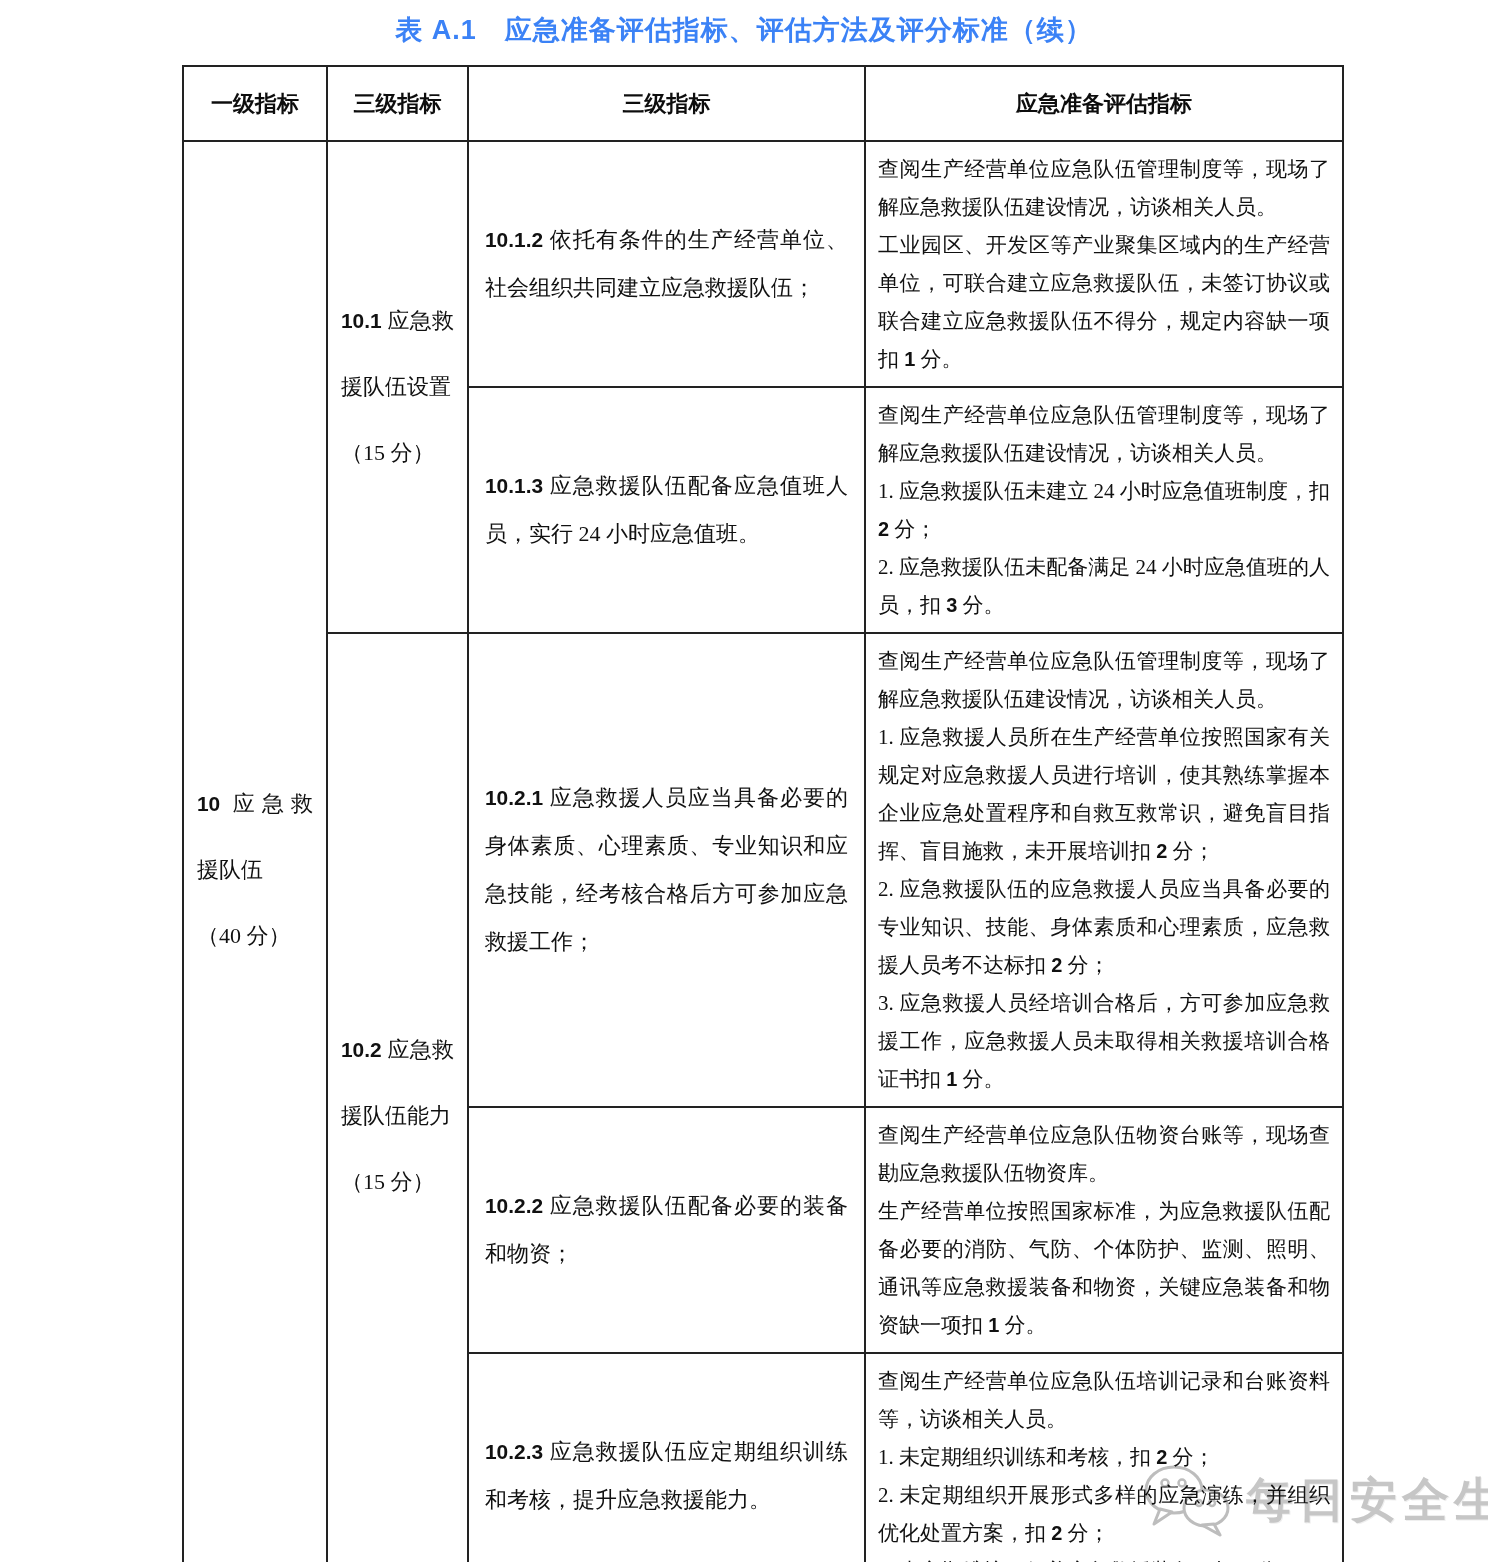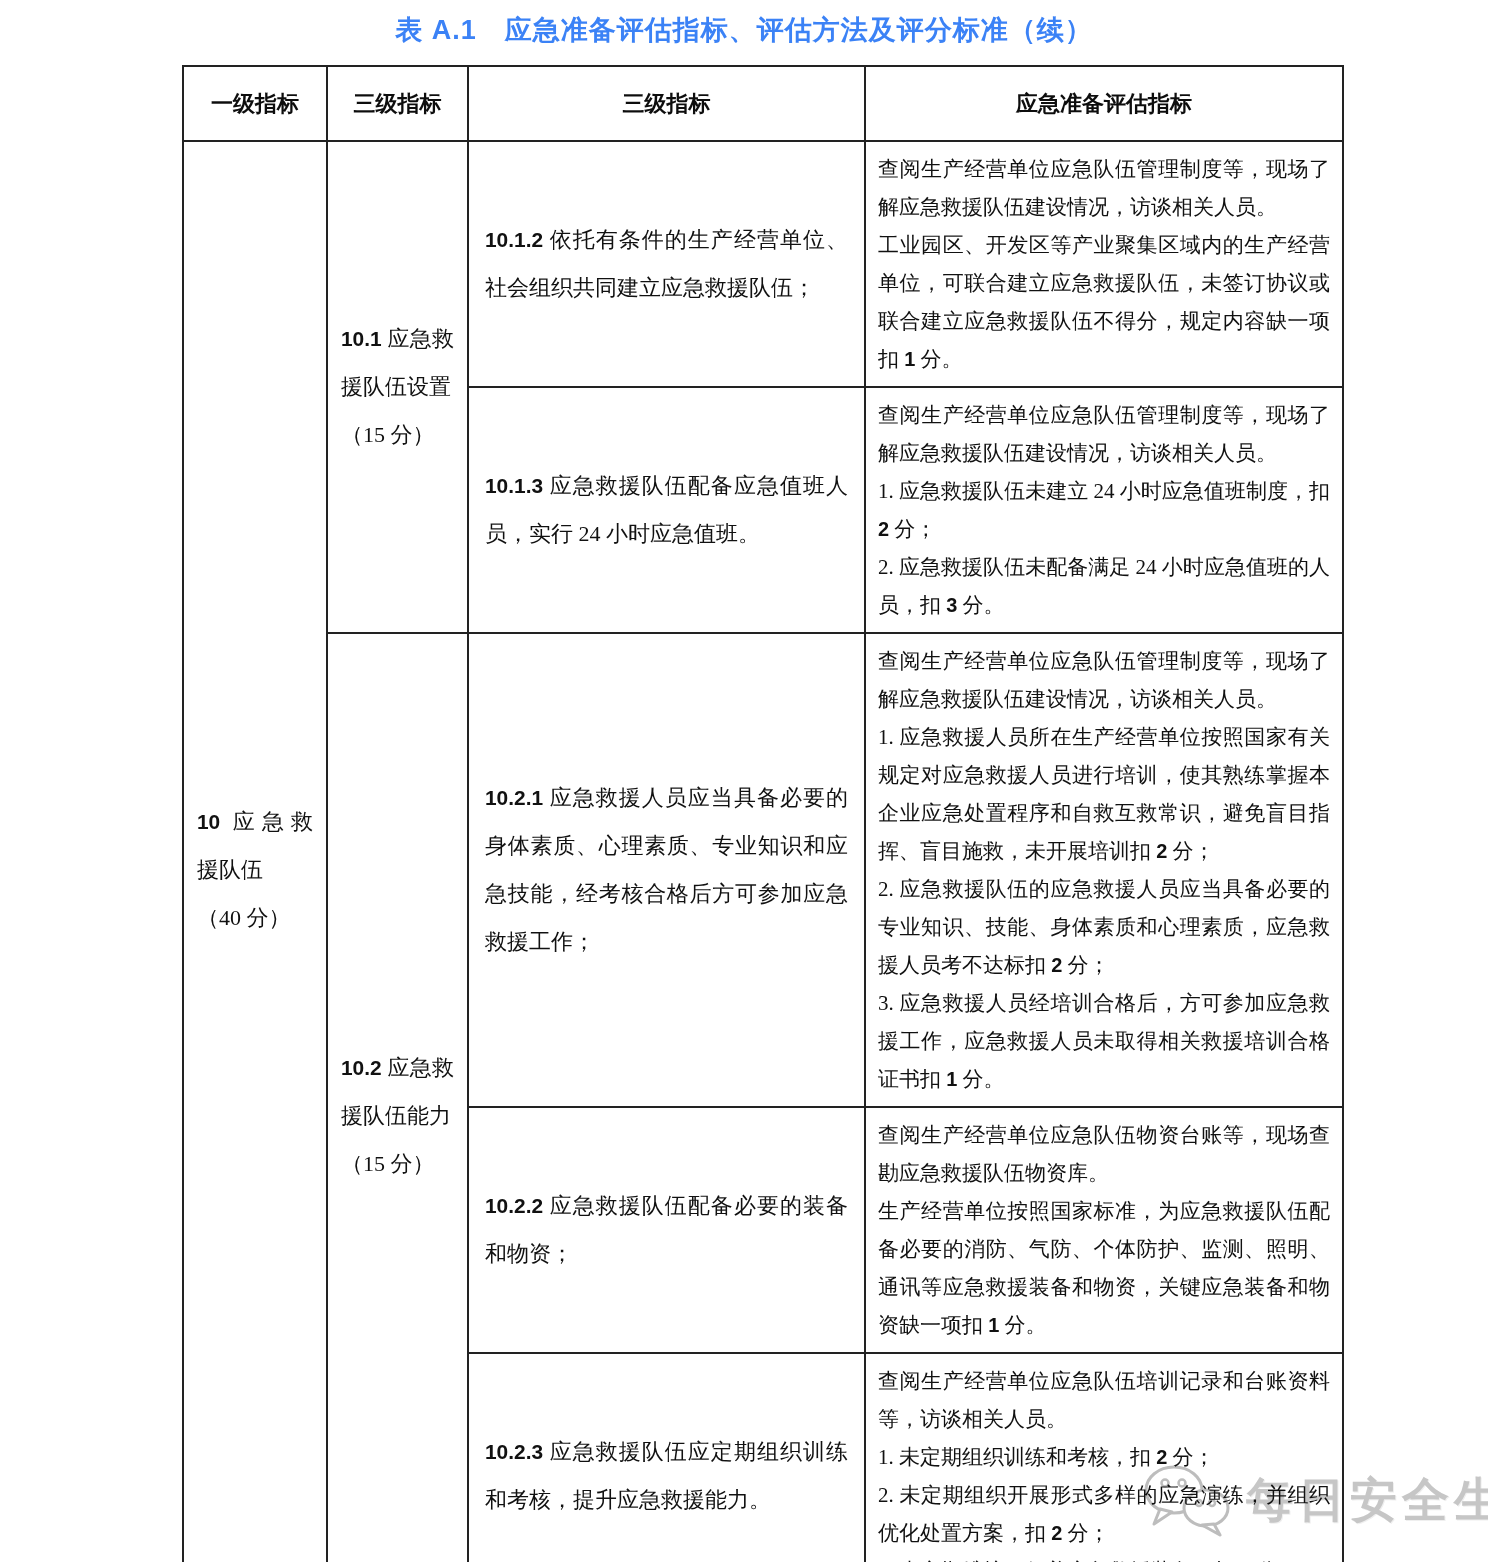--- a/index.html
+++ b/index.html
@@ -32,21 +32,21 @@
   tr.r4{height:238px;}
   tr.r5{height:239px;}
 
   th.hd{
     font-family:"Liberation Sans","DejaVu Sans",sans-serif;
     font-weight:bold;font-size:22px;text-align:center;color:#0d0d0d;
     padding:0 4px;
     margin-top:44px;
   }
   td.c1,td.c2{
-    font-size:22px;line-height:48px;
+    font-size:22px;line-height:66px;
     text-align:justify;white-space:pre-line;
     padding:0 13px;
   }
   td.c3{
     font-size:22px;line-height:48px;
     text-align:justify;white-space:pre-line;
     padding:0 16px;
     margin-left:44px;
   }
   td.c4{

